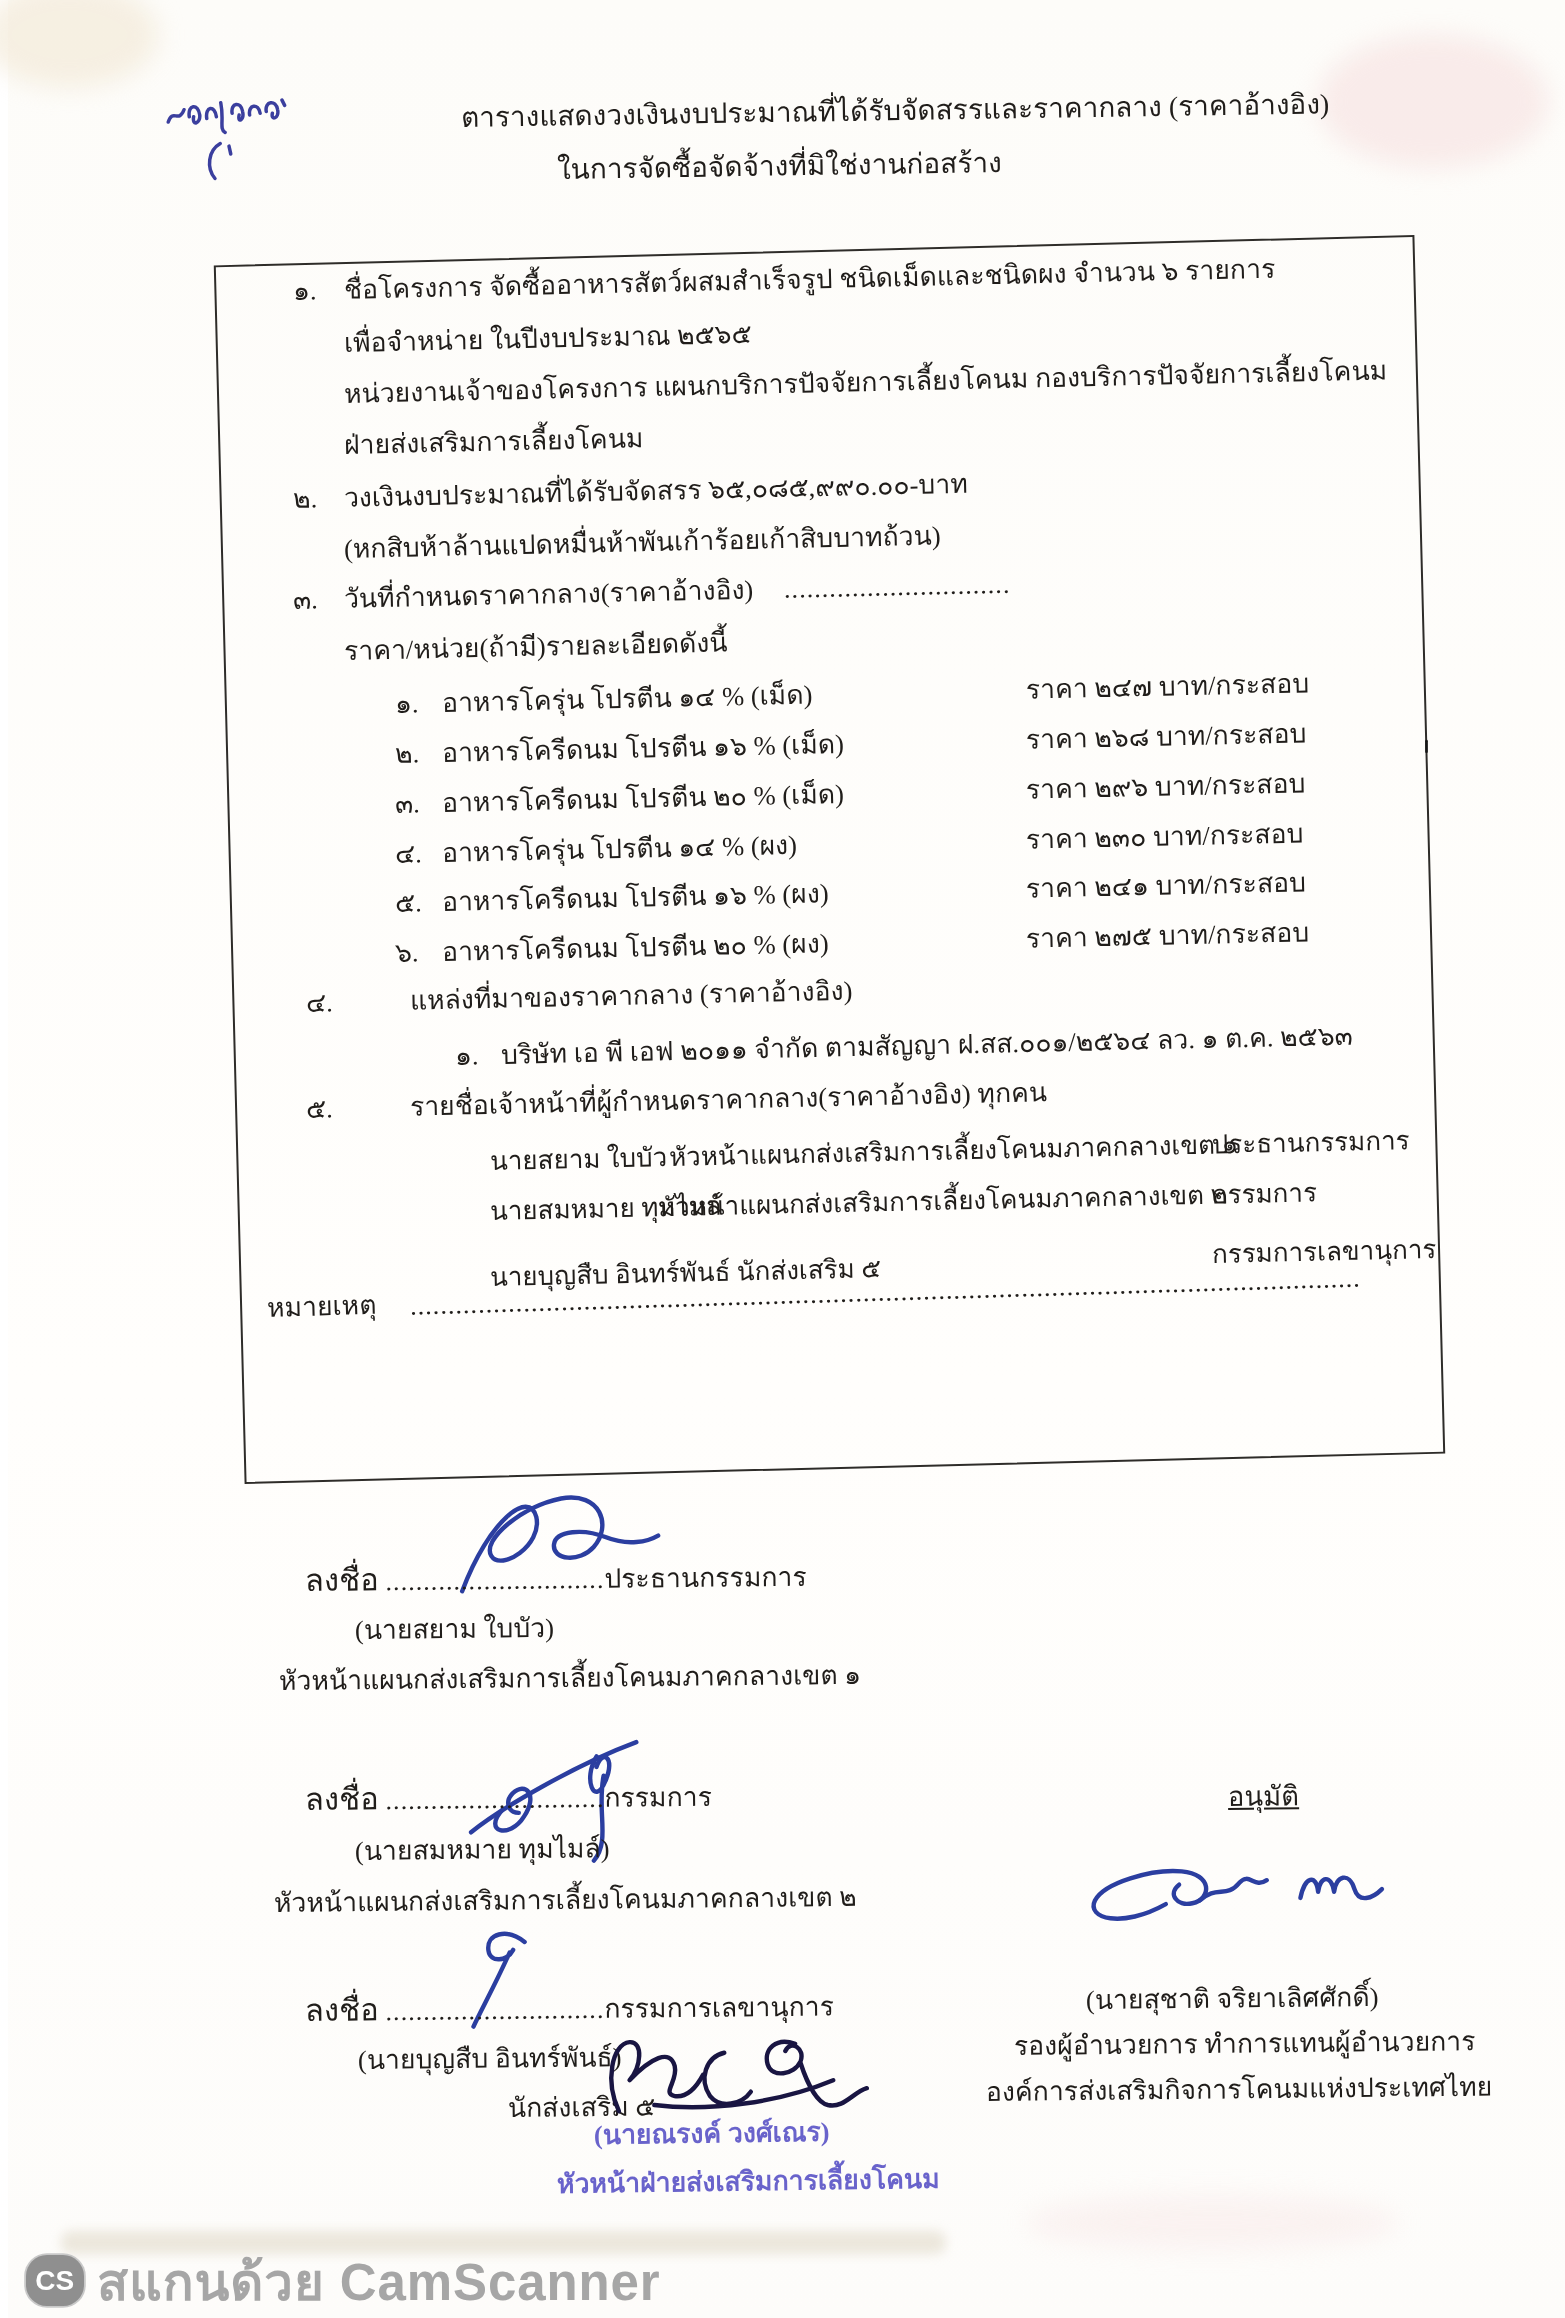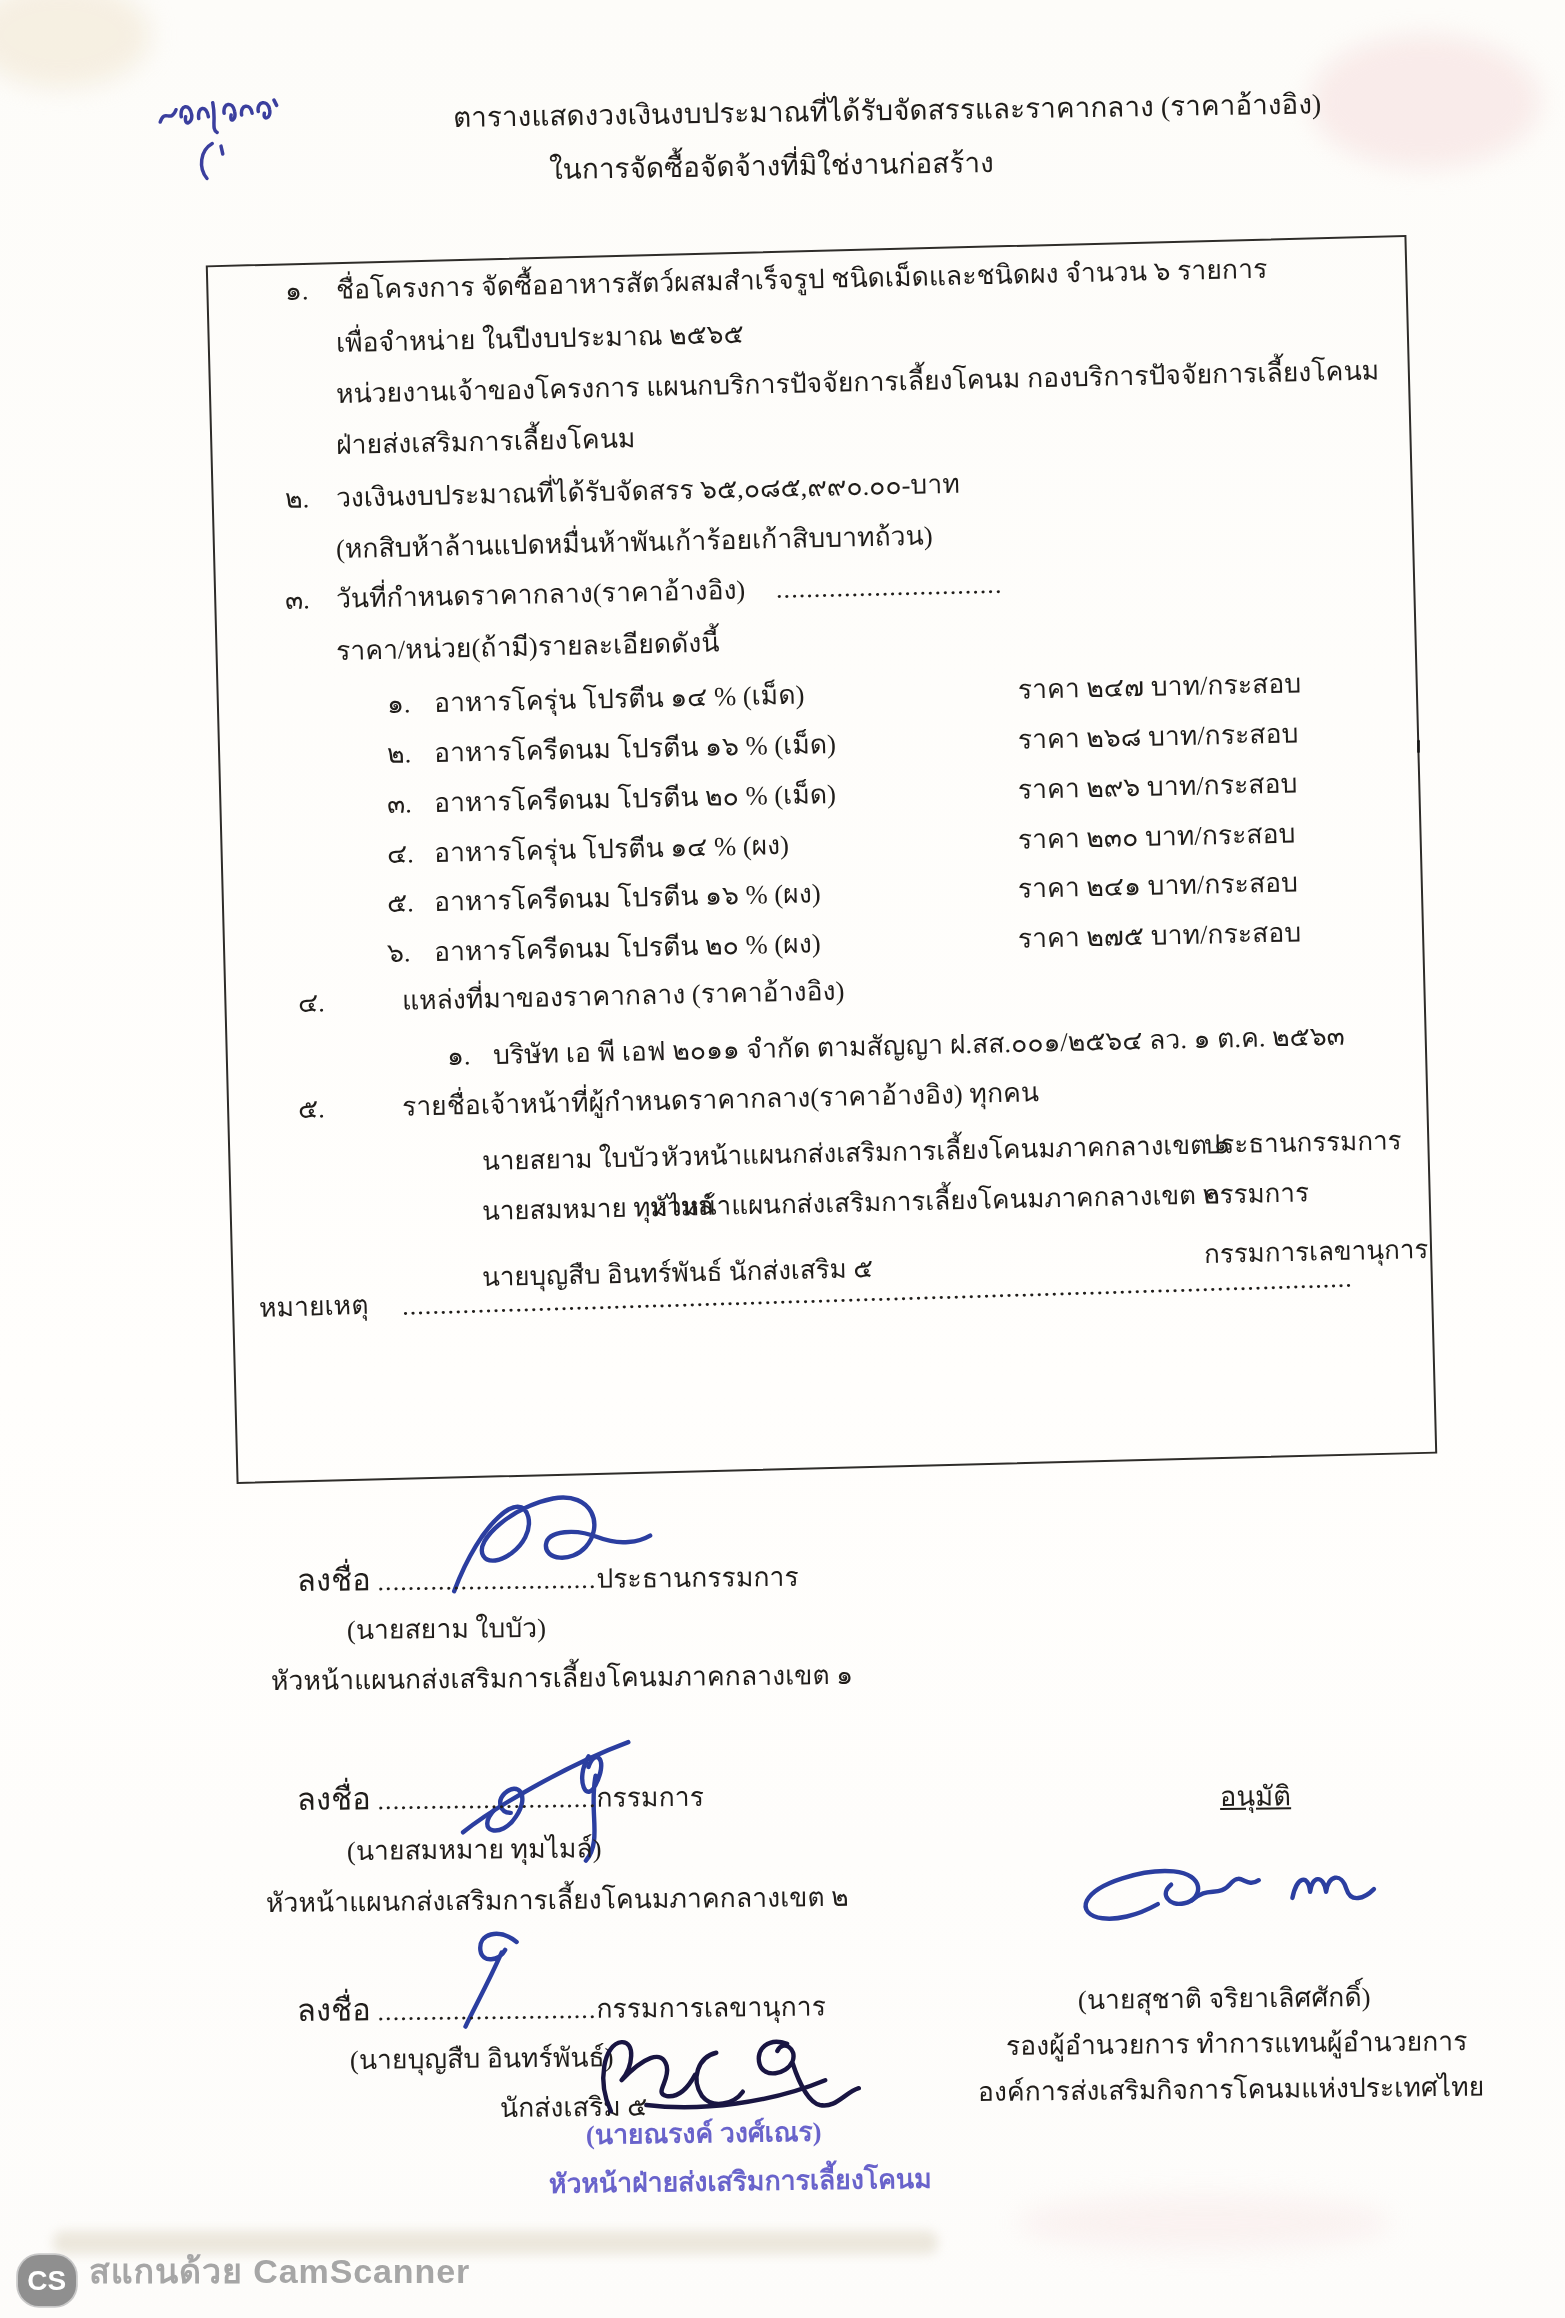--- a/index.html
+++ b/index.html
@@ -1,33 +1,33 @@
 <!DOCTYPE html>
 <html style="font-size:14px"><head>
 <meta charset="utf-8">
 <style>
   html,body{margin:0;padding:0;}
   body{width:1565px;height:2319px;position:relative;background:#ffffff;
        font-family:"Liberation Serif","DejaVu Serif",serif;color:#201d1a;overflow:hidden;}
-  .page{position:absolute;inset:0;background:linear-gradient(180deg,#fdfcf9 0%,#fffefc 60%,#fdfcfa 100%);}
+  .page{position:absolute;inset:0;background:linear-gradient(180deg,#fdfcf9 0%,#fffefc 60%,#fdfcfa 100%);margin-left:8px;}
   .ln{position:absolute;white-space:nowrap;font-size:26.6px;line-height:1.35;transform-origin:left center;}
   .rot{transform:rotate(-1.3deg);}
   .rot2{transform:rotate(-0.9deg);}
   .rot3{transform:rotate(-0.6deg);}
   .num{display:inline-block;}
   .doc-box{position:absolute;left:221px;top:250px;width:1197px;height:1215px;
            border:2.7px solid #2e2c29;transform:rotate(-1.45deg);background:transparent;}
   .price{position:absolute;}
   .dots{letter-spacing:0.9px;}
   .clip{overflow:hidden;display:inline-block;vertical-align:bottom;}
   .sig-label{font-size:31px;}
   .stamp{color:rgba(84,77,196,0.88);font-weight:bold;}
   .approve{font-size:27.4px;}
   .footer-text{font-family:"Liberation Sans","DejaVu Sans",sans-serif;font-weight:bold;
-               font-size:34px;color:#a6a6a6;letter-spacing:0.9px;}
+               font-size:51px;color:#a6a6a6;letter-spacing:0.9px;}
   .cs-logo{position:absolute;left:17.7px;top:2255px;width:58px;height:51px;background:#8f8f8f;
            border-radius:21px;display:flex;align-items:center;justify-content:center;
            font-family:"Liberation Sans",sans-serif;font-weight:bold;font-size:28px;color:#ffffff;
            box-shadow:0 0 0 1.8px #c9c9c9;}
   .smudge{position:absolute;border-radius:50%;filter:blur(12.4px);pointer-events:none;}
   svg{position:absolute;overflow:visible;}
   svg path{fill:none;stroke-linecap:round;stroke-linejoin:round;}
 </style>
 </head>
 <body>

